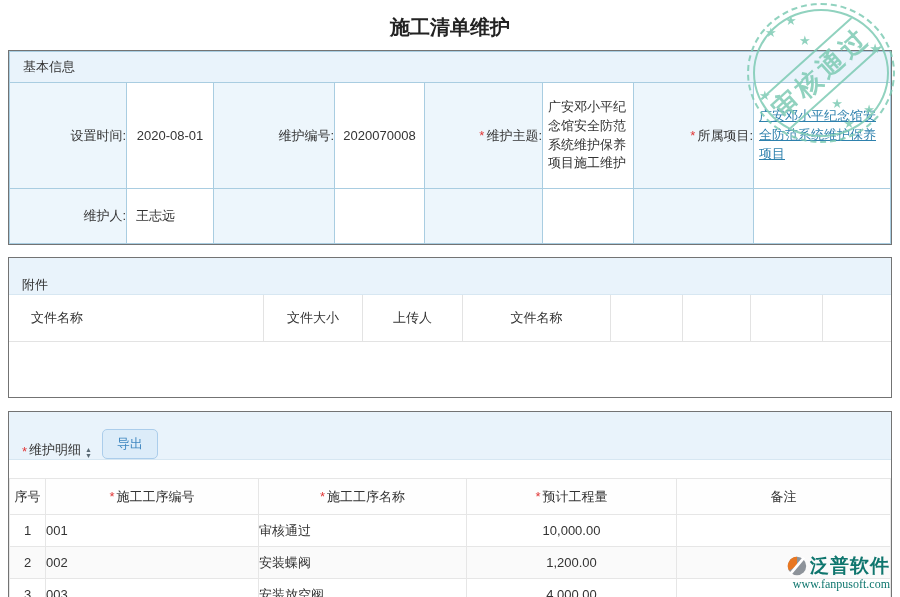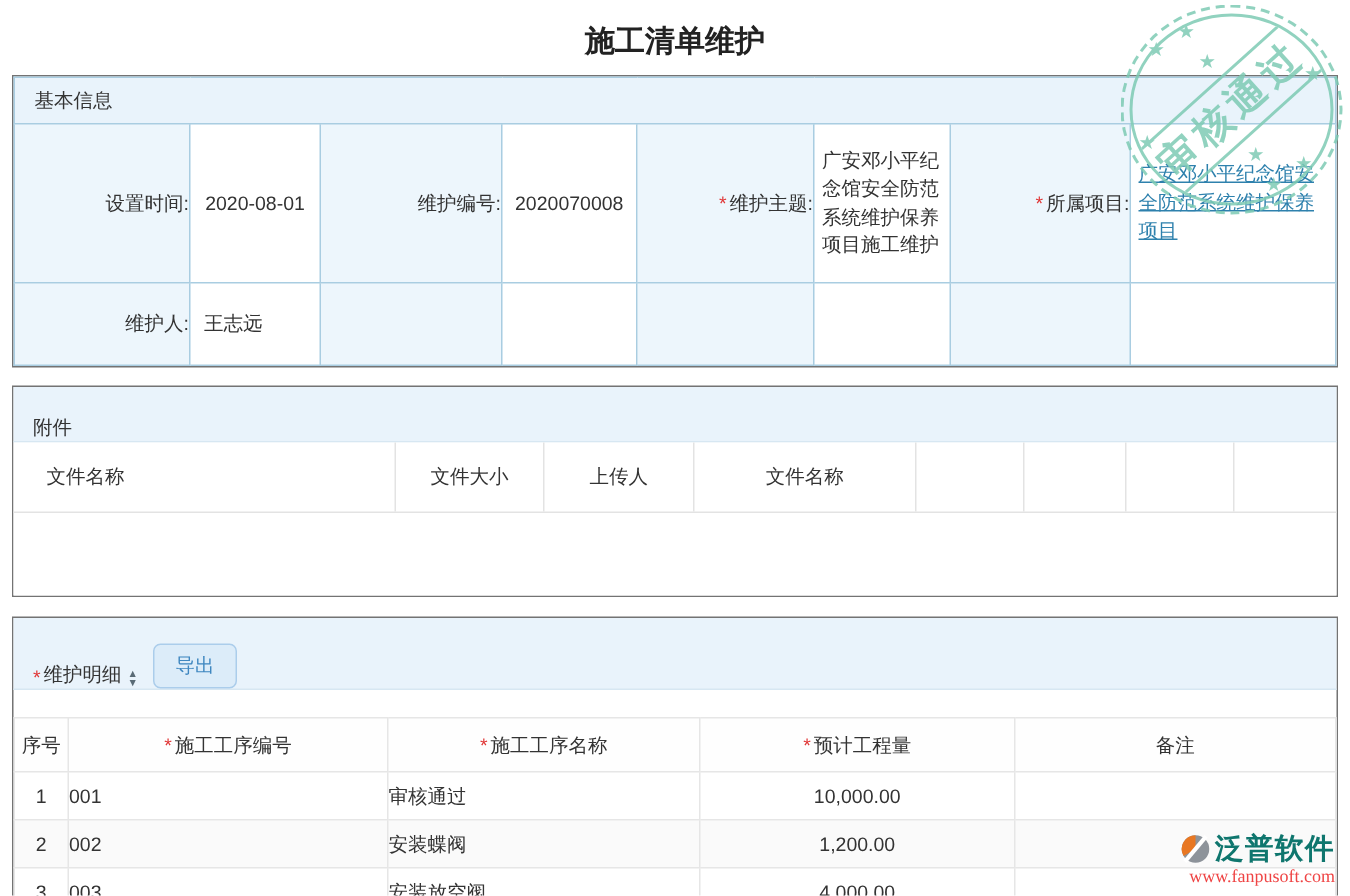--- a/index.html
+++ b/index.html
@@ -65,21 +65,21 @@
   .stamp .star { position:absolute; font-size:13px; }
   .st1 { left:18px; top:22px; } .st2 { left:38px; top:10px; font-size:10px; }
   .st3 { right:20px; bottom:26px; } .st4 { right:40px; bottom:12px; font-size:10px; }
   .st5 { left:12px; bottom:40px; font-size:10px; } .st6 { right:14px; top:38px; font-size:10px; }
   .st7 { left:52px; top:30px; font-size:9px; } .st8 { right:52px; bottom:32px; font-size:9px; }
 
   
   .logo { position:absolute; right:10px; bottom:5px; z-index:25; text-align:right; background:transparent; }
   .logo-row { display:flex; align-items:center; justify-content:flex-end; }
   .logo-brand { font-size:19px; font-weight:bold; color:#0f766e; letter-spacing:1px; margin-left:2px; }
-  .logo-url { font-size:12px; color:#ef4444; margin-top:-2px; font-family:"Liberation Serif","DejaVu Serif",serif; }
+  .logo-url { font-size:12px; color:#0f766e; margin-top:-2px; font-family:"Liberation Serif","DejaVu Serif",serif; }
 </style>
 </head>
 <body>
 
 <div class="page-title">施工清单维护</div>
 
 <div class="stamp">
   <div class="stamp-outer"></div>
   <div class="stamp-inner">
     <div class="stamp-band">

